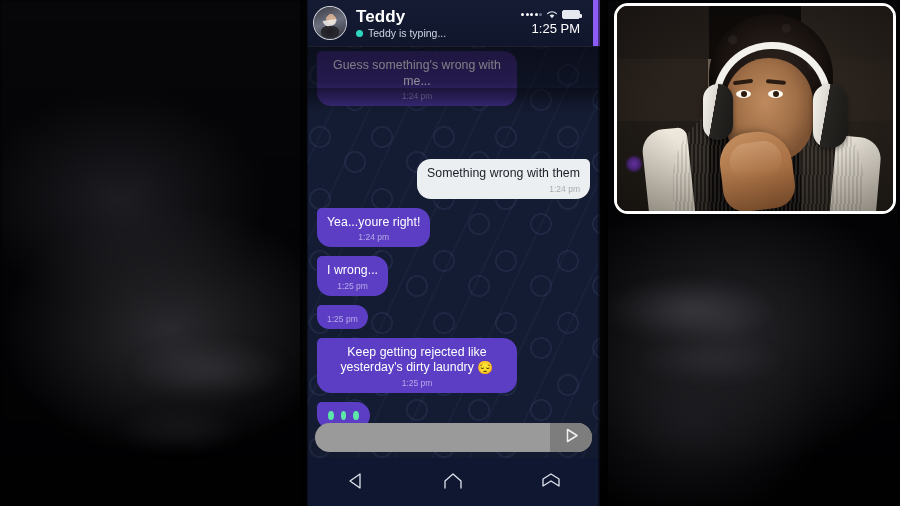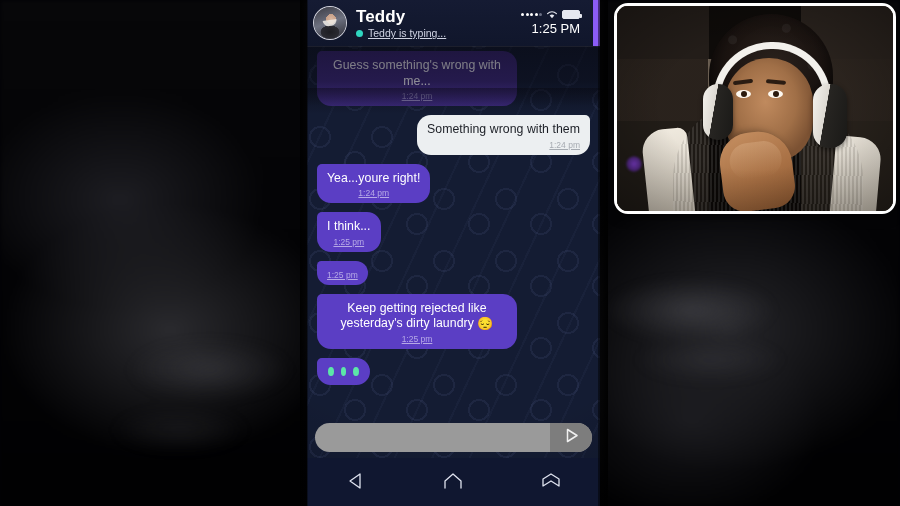--- a/index.html
+++ b/index.html
@@ -137,21 +137,20 @@
   .online-dot {
     width: 7px; height: 7px;
     border-radius: 50%;
     background: #2fd6c0;
     flex: 0 0 7px;
   }
   .typing-text {
     color: #cfd3e2;
     font-size: 10.5px;
     line-height: 12px;
-    text-decoration: underline;
   }
   .hdr-right {
     display: flex;
     flex-direction: column;
     align-items: flex-end;
     justify-content: center;
     margin-right: 12px;
     gap: 2px;
   }
   .status-icons { display: flex; align-items: center; gap: 4px; }
@@ -210,35 +209,35 @@
   .bubble .text {
     font-size: 12.3px;
     line-height: 15.5px;
     letter-spacing: .05px;
   }
   .bubble .time {
     font-size: 8.5px;
     line-height: 11px;
     margin-top: 2px;
     opacity: .72;
-    text-decoration: underline;
   }
 
   .bubble.in {
     background: #5b3ec4;
     border-top-left-radius: 5px;
     text-align: center;
   }
   .bubble.in .text { color: #ffffff; }
   .bubble.in .time { color: #d9d2f4; }
 
   .bubble.out {
     background: #eceff1;
     border-top-right-radius: 5px;
     text-align: left;
+    margin-top: 44px;
   }
   .bubble.out .text { color: #1b1e25; }
   .bubble.out .time { color: #8b9099; text-align: right; }
 
   
   .row.shadowed .bubble.in { background: #3c2a7c; }
   .row.shadowed .bubble.in .text { color: #eceaf6; }
   .row.shadowed .bubble.in .time { color: #a89fd0; }
   .shadow-band {
     position: absolute;
@@ -586,21 +585,21 @@
           </div>
         </div>
         <div class="row in">
           <div class="bubble in">
             <div class="text">Yea...youre right!</div>
             <div class="time">1:24 pm</div>
           </div>
         </div>
         <div class="row in">
           <div class="bubble in">
-            <div class="text">I think...</div>
+            <div class="text">I wrong...</div>
             <div class="time">1:25 pm</div>
           </div>
         </div>
         <div class="row in">
           <div class="bubble in">
             <div class="time">1:25 pm</div>
           </div>
         </div>
         <div class="row in">
           <div class="bubble in">

